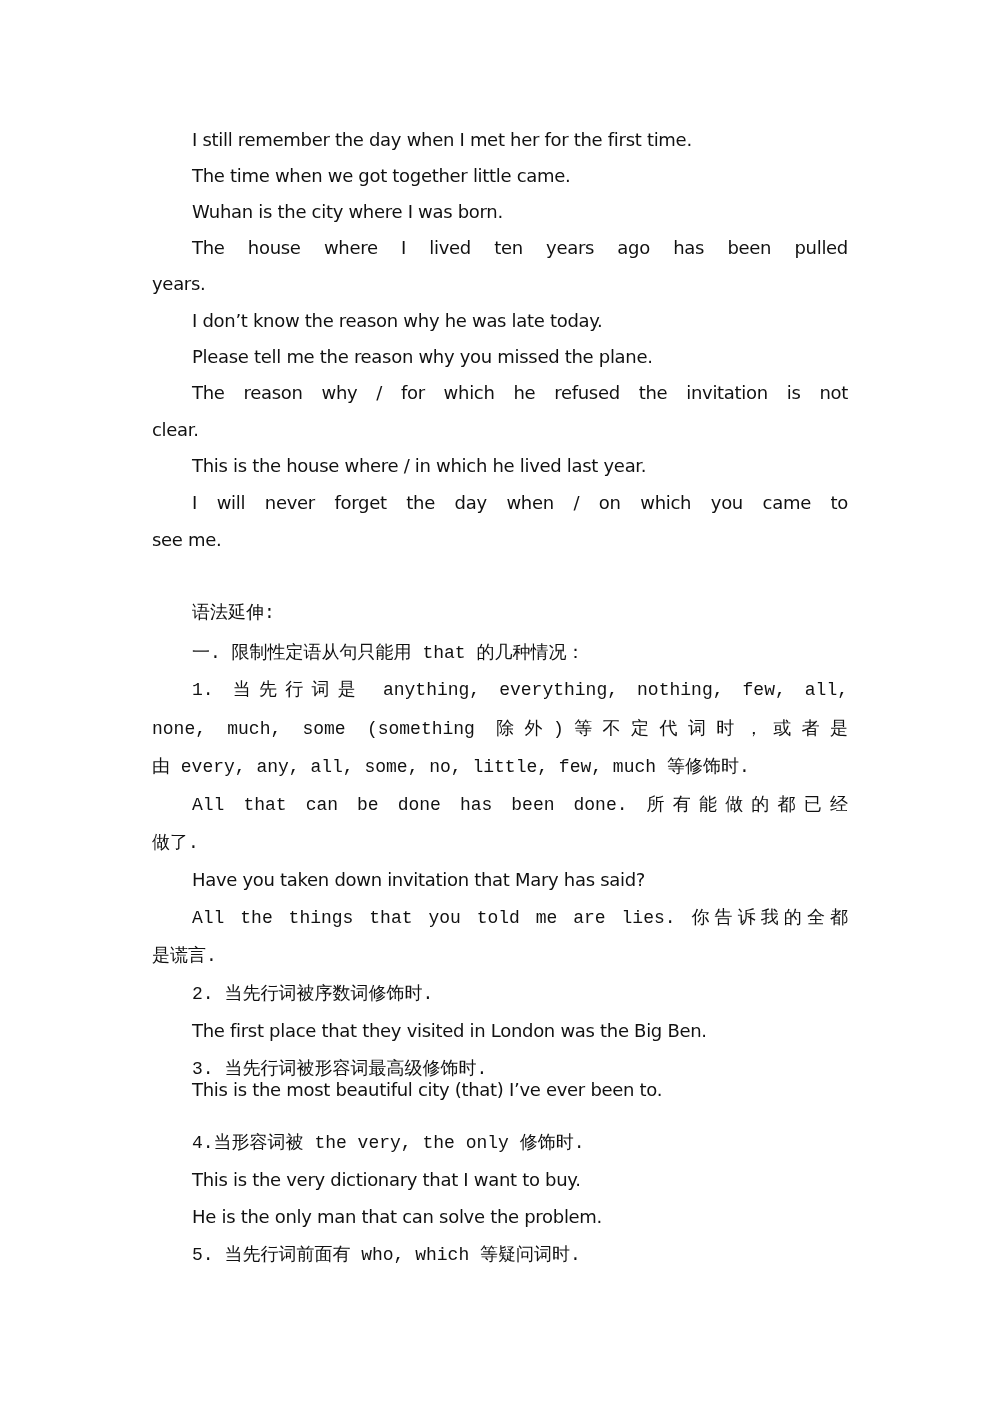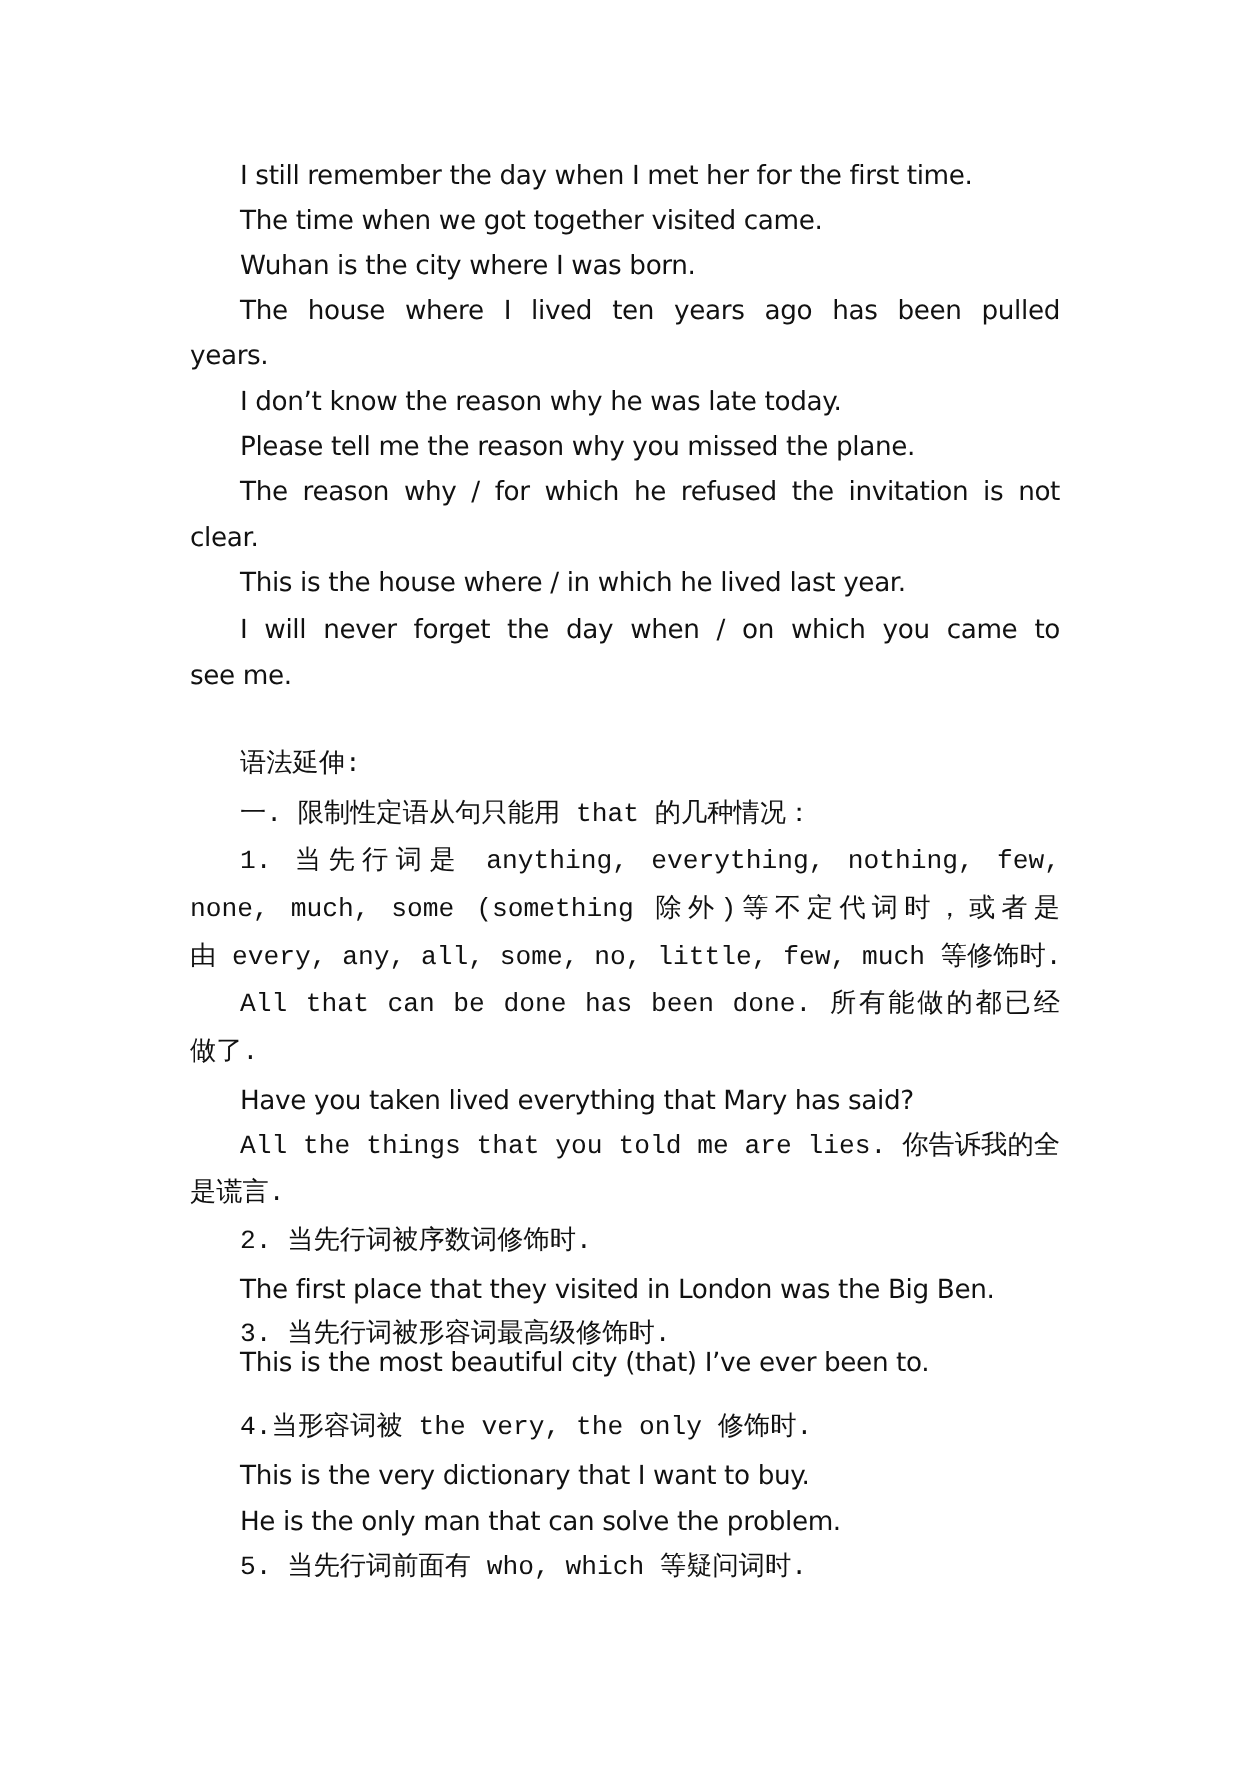--- a/index.html
+++ b/index.html
@@ -1,50 +1,50 @@
 <!DOCTYPE html>
 <html><head>
   <meta charset="utf-8">
   <style>
     html, body { margin: 0; padding: 0; background: #ffffff; }
     body { width: 1000px; height: 1414px; position: relative; overflow: hidden;
            font-family: "DejaVu Sans", "Liberation Sans", sans-serif; color: #111111; }
     .page { position: absolute; left: 152px; top: 0; width: 696px; }
     .line { position: absolute; left: 0; width: 696px; height: 36px; line-height: 36px;
-            font-size: 21px; white-space: nowrap; letter-spacing: -0.3px; }
+            font-size: 18px; white-space: nowrap; letter-spacing: -0.3px; }
     .indent { padding-left: 40px; box-sizing: border-box; }
     .justify { text-align: justify; text-align-last: justify; white-space: normal; overflow: hidden; }
     .cjk { letter-spacing: 0px; font-family: Liberation Mono, monospace; }
   </style>
 </head>
 <body>
 
 <div class="page">
 
   <div class="line indent" style="top:122px">I still remember the day when I met her for the first time.</div>
-  <div class="line indent" style="top:158px">The time when we got together visited came.</div>
+  <div class="line indent" style="top:158px">The time when we got together little came.</div>
   <div class="line indent" style="top:194px">Wuhan is the city where I was born.</div>
   <div class="line indent justify" style="top:230px">The house where I lived ten years ago has been pulled</div>
   <div class="line" style="top:266px">years.</div>
   <div class="line indent" style="top:303px">I don’t know the reason why he was late today.</div>
   <div class="line indent" style="top:339px">Please tell me the reason why you missed the plane.</div>
   <div class="line indent justify" style="top:375px">The reason why / for which he refused the invitation is not</div>
   <div class="line" style="top:412px">clear.</div>
   <div class="line indent" style="top:448px">This is the house where / in which he lived last year.</div>
   <div class="line indent justify" style="top:485px">I will never forget the day when / on which you came to</div>
   <div class="line" style="top:522px">see me.</div>
 
   <div class="line indent cjk" style="top:595px">语法延伸:</div>
   <div class="line indent cjk" style="top:635px">一. 限制性定语从句只能用 that 的几种情况：</div>
   <div class="line indent justify cjk" style="top:672px">1. 当先行词是  anything,  everything,  nothing,  few,  all,</div>
   <div class="line justify cjk" style="top:711px">none,  much,  some  (something  除外)等不定代词时，或者是</div>
   <div class="line cjk" style="top:749px">由 every, any, all, some, no, little, few, much 等修饰时.</div>
   <div class="line indent justify cjk" style="top:787px">All that can be done has been done.  所有能做的都已经</div>
   <div class="line cjk" style="top:825px">做了.</div>
-  <div class="line indent" style="top:862px">Have you taken lived everything that Mary has said?</div>
+  <div class="line indent" style="top:862px">Have you taken down invitation that Mary has said?</div>
   <div class="line indent justify cjk" style="top:900px">All the things that you told me are lies.  你告诉我的全都</div>
   <div class="line cjk" style="top:938px">是谎言.</div>
   <div class="line indent cjk" style="top:976px">2.  当先行词被序数词修饰时.</div>
   <div class="line indent" style="top:1013px">The first place that they visited in London was the Big Ben.</div>
   <div class="line indent cjk" style="top:1051px">3.  当先行词被形容词最高级修饰时.</div>
   <div class="line indent" style="top:1072px">This is the most beautiful city (that) I’ve ever been to.</div>
   <div class="line indent cjk" style="top:1125px">4.当形容词被 the very, the only 修饰时.</div>
   <div class="line indent" style="top:1162px">This is the very dictionary that I want to buy.</div>
   <div class="line indent" style="top:1199px">He is the only man that can solve the problem.</div>
   <div class="line indent cjk" style="top:1237px">5.  当先行词前面有 who, which 等疑问词时.</div>

